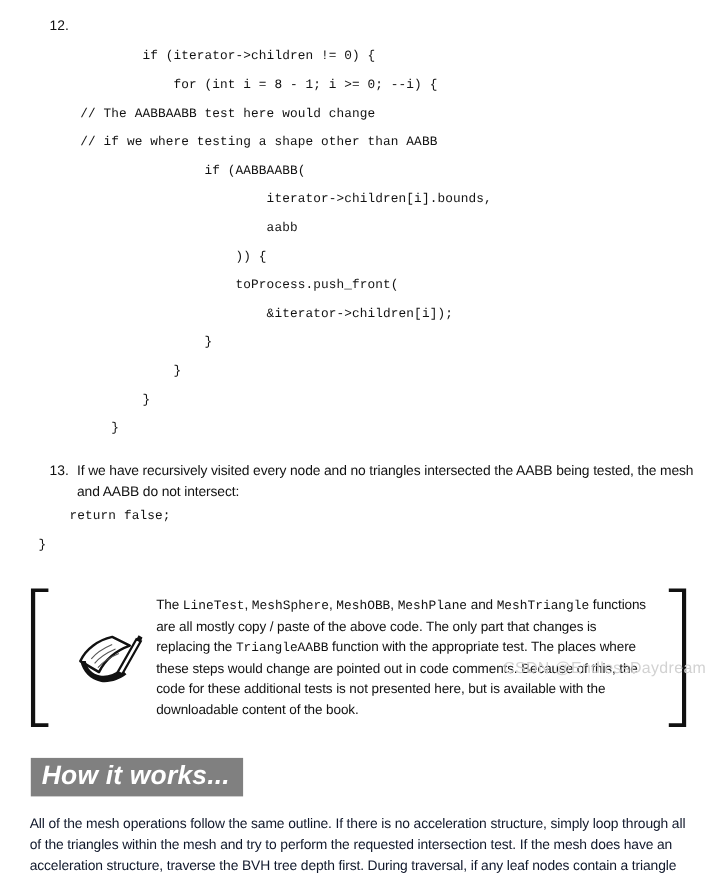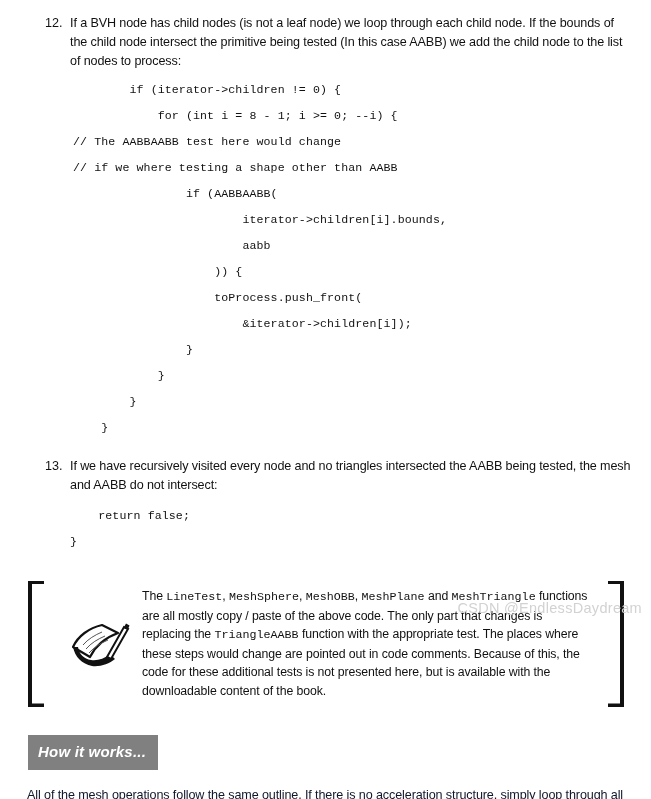--- a/index.html
+++ b/index.html
@@ -56,22 +56,21 @@
     color: #111;
     white-space: pre;
     margin: 0;
     letter-spacing: 0.1px;
   }
   #code-traverse {
     margin-top: 6px;
     padding-left: 73px;
   }
   #code-return {
-    margin-top: 8px;
-    padding-left: 70px;
+    padding-left: 35px;
   }
 
   
   .note {
     position: relative;
     margin: 26px 27px 0 28px;
     min-height: 122px;
     box-sizing: border-box;
     padding: 6px 34px 6px 32px;
     display: flex;
@@ -111,21 +110,21 @@
     font-size: 11.7px;
     letter-spacing: 0;
   }
 
   
   .section-head {
     display: inline-block;
     margin: 28px 0 0 28px;
     background: #808080;
     color: #ffffff;
-    font-size: 15px;
+    font-size: 24px;
     font-weight: bold;
     font-style: italic;
     letter-spacing: 0.2px;
     padding: 5px 12px 6px 10px;
     line-height: 24px;
   }
 
   
   .para {
     margin: 16px 27px 0 27px;
@@ -147,21 +146,20 @@
   }
 </style>
 </head>
 <body>
 
 <div class="page">
 
   
   <div class="step" style="padding-top:14px;">
     <div class="step-num">12.</div>
-    <div class="step-body">If a BVH node has child nodes (is not a leaf node) we loop through each child node. If the bounds of the child node intersect the primitive being tested (In this case AABB) we add the child node to the list of nodes to process:</div>
   </div>
 
   <pre class="code" id="code-traverse">        if (iterator-&gt;children != 0) {
             for (int i = 8 - 1; i &gt;= 0; --i) {
 // The AABBAABB test here would change
 // if we where testing a shape other than AABB
                 if (AABBAABB(
                         iterator-&gt;children[i].bounds,
                         aabb
                     )) {

